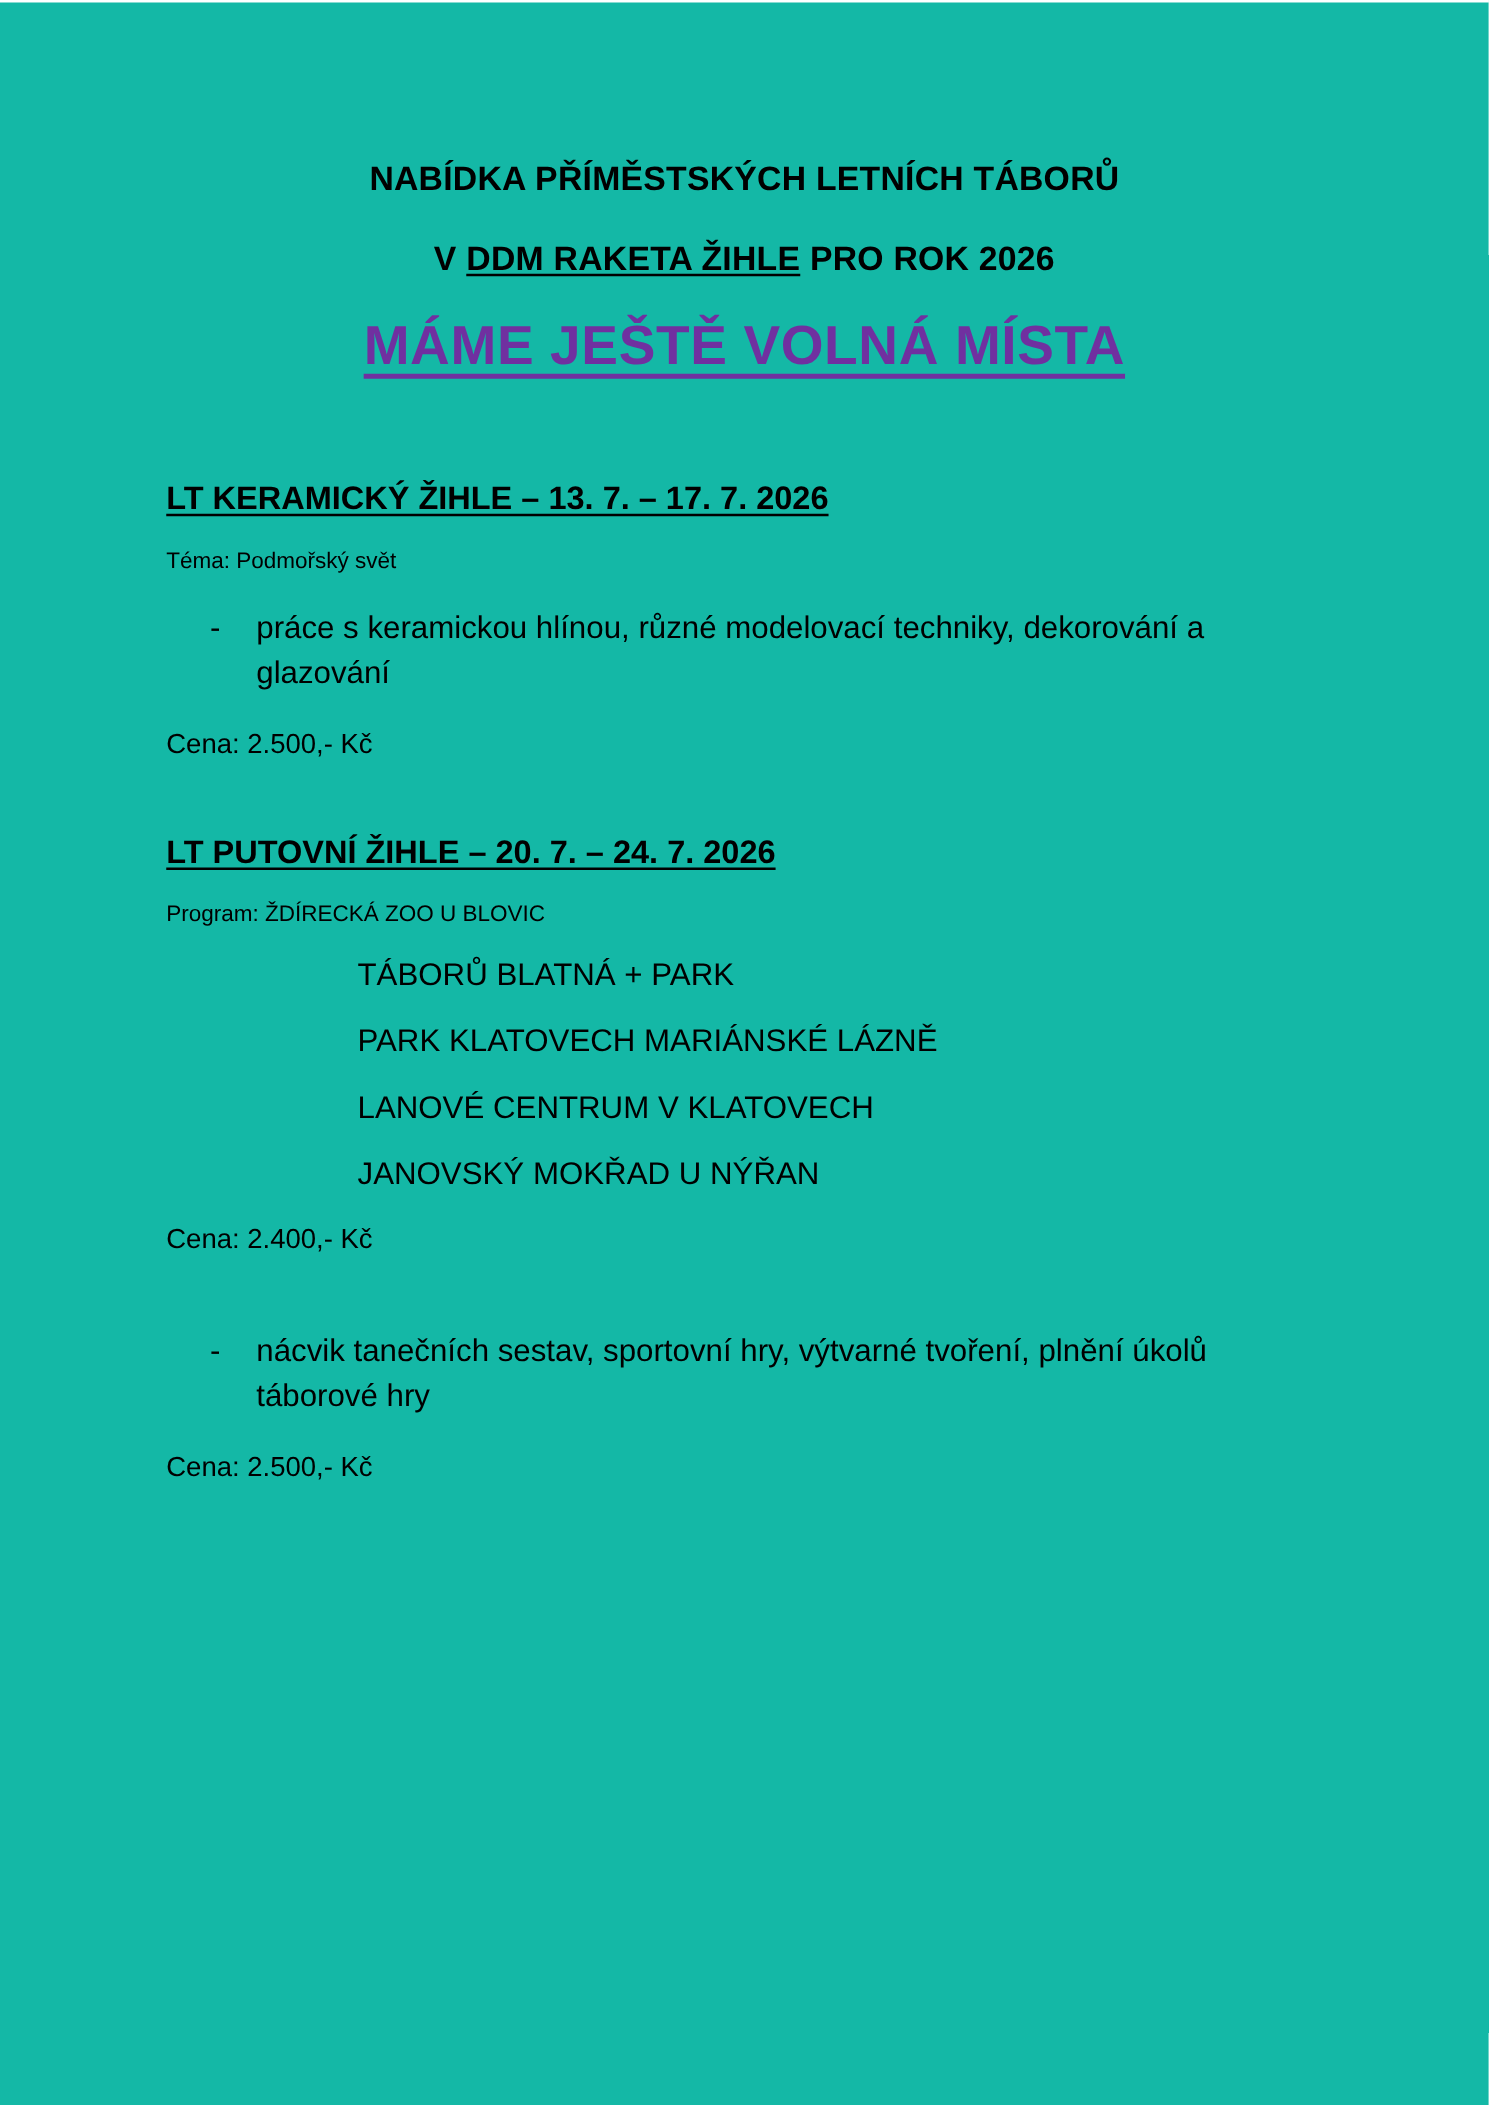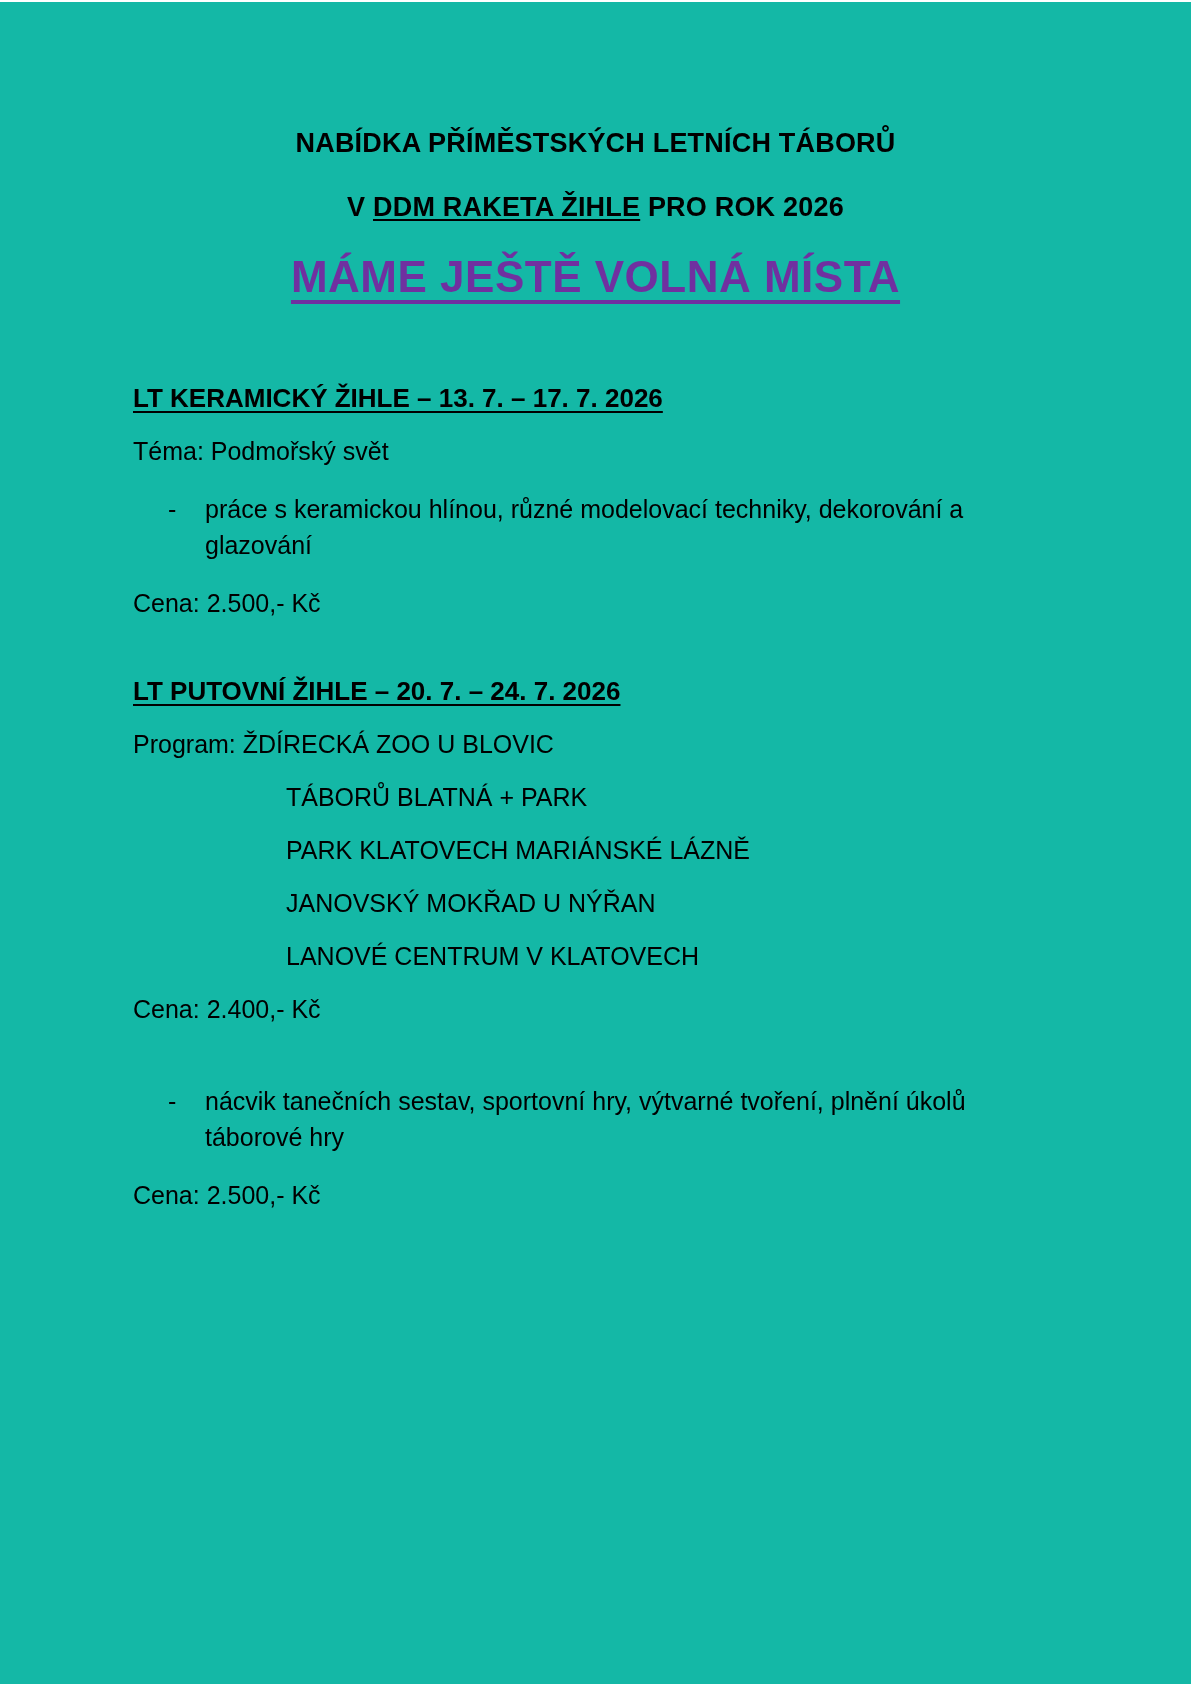--- a/index.html
+++ b/index.html
@@ -76,21 +76,21 @@
   .camp-heading {
     font-size: 26px;
     font-weight: bold;
     text-decoration: underline;
     text-underline-offset: 4px;
     text-decoration-thickness: 2px;
     line-height: 1.0;
     margin-bottom: 28px;
   }
   .body-line {
-    font-size: 25px;
+    font-size: 18px;
     line-height: 1.0;
     margin-bottom: 28px;
   }
   .program-line {
     font-size: 25px;
     line-height: 1.0;
     margin-bottom: 28px;
     padding-left: 153px;
   }
   .bullet-list {
@@ -104,21 +104,21 @@
     position: relative;
     padding-left: 72px;
     margin-bottom: 4px;
   }
   .bullet-item .dash {
     position: absolute;
     left: 35px;
     top: 0;
   }
   .price-line {
-    font-size: 25px;
+    font-size: 22px;
     line-height: 1.0;
   }
 </style>
 </head>
 <body>
 
 <div class="page">
   <div class="content">
 
     <div class="title-block">
@@ -136,22 +136,22 @@
           <li class="bullet-item"><span class="dash">-</span><span>práce s keramickou hlínou, různé modelovací techniky, dekorování a glazování</span></li>
         </ul>
         <div class="price-line">Cena: 2.500,- Kč</div>
       </div>
 
       <div class="camp-section">
         <div class="camp-heading">LT PUTOVNÍ ŽIHLE – 20. 7. – 24. 7. 2026</div>
         <div class="body-line">Program: ŽDÍRECKÁ ZOO U BLOVIC</div>
         <div class="program-line">TÁBORŮ BLATNÁ + PARK</div>
         <div class="program-line">PARK KLATOVECH MARIÁNSKÉ LÁZNĚ</div>
+        <div class="program-line">LANOVÉ CENTRUM V KLATOVECH</div>
         <div class="program-line">JANOVSKÝ MOKŘAD U NÝŘAN</div>
-        <div class="program-line">LANOVÉ CENTRUM V KLATOVECH</div>
         <div class="price-line">Cena: 2.400,- Kč</div>
       </div>
 
       <div class="camp-section">
         <ul class="bullet-list">
           <li class="bullet-item"><span class="dash">-</span><span>nácvik tanečních sestav, sportovní hry, výtvarné tvoření, plnění úkolů táborové hry</span></li>
         </ul>
         <div class="price-line">Cena: 2.500,- Kč</div>
       </div>
 

